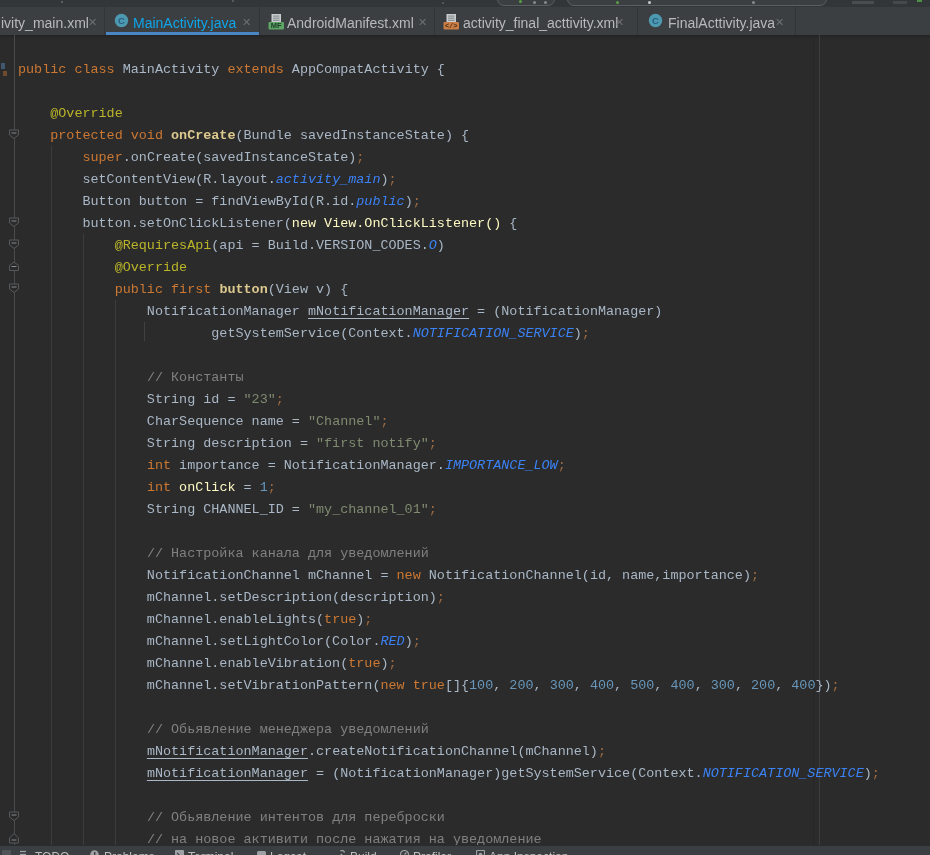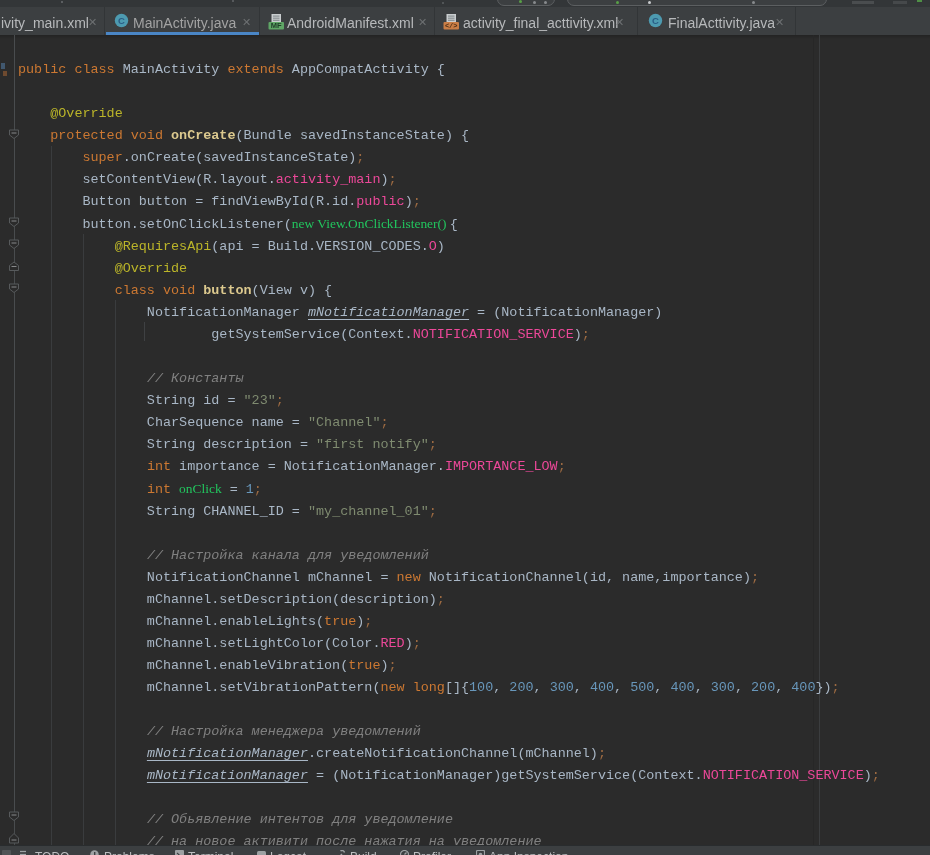--- a/index.html
+++ b/index.html
@@ -18,24 +18,24 @@
   .ticon{position:absolute;}
   
   #editor{left:0;top:35px;width:930px;height:810px;background:#2b2b2b;padding-left:16px;}
   .vline{position:absolute;width:1px;}
   #code{position:absolute;left:18px;top:23.5px;margin:0;font-family:"Liberation Mono",monospace;font-size:13.43px;line-height:22px;color:#a9b7c6;white-space:pre;}
   .k{color:#cc7832;}
   .a{color:#bbb529;}
   .m{color:#dcc98e;font-weight:bold;}
   .s{color:#7f8b70;}
   .n{color:#6897bb;}
-  .c{color:#808080;font-style:italic;}
-  .p{color:#ec4899;}
-  .g{color:#22c55e;font-family:Liberation Serif, serif;}
-  .u{text-decoration:underline;text-underline-offset:3px;font-style:italic;}
+  .c{color:#808080;}
+  .p{color:#3b82f6;font-style:italic;}
+  .g{color:#fef9c3;}
+  .u{text-decoration:underline;text-underline-offset:3px;}
   .sc{color:#9c6a42;}
   
   #botbar{left:0;top:845px;width:930px;height:10px;background:#3c3f41;border-top:1px solid #292c2e;}
   .bitem{position:absolute;top:3.5px;font-family:"Liberation Sans",sans-serif;font-size:12px;color:#bcbec0;white-space:nowrap;}
   .bicon{position:absolute;top:4px;width:9px;height:9px;}
 </style>
 </head>
 <body>
 <div class="abs" id="topstrip">
   <div class="tbox" style="left:497px;width:58px;"></div>
@@ -58,21 +58,21 @@
   <div class="sep" style="left:259px;"></div>
   <div class="sep" style="left:434px;"></div>
   <div class="sep" style="left:637px;"></div>
   <div class="sep" style="left:795px;"></div>
   <div class="tablbl" style="left:1px;">ivity_main.xml</div>
   <div class="tx" style="left:88px;">✕</div>
   <svg class="ticon" style="left:114px;top:6px;" width="15" height="15" viewBox="0 0 15 15">
     <circle cx="7.5" cy="7.5" r="6.7" fill="#4d9ab0"></circle>
     <text x="7.5" y="11" text-anchor="middle" font-family="Liberation Sans" font-size="9.5" font-weight="bold" fill="#2a5c85">C</text>
   </svg>
-  <div class="tablbl" style="left:133px;color:#a3a3a3;">MainActivity.java</div>
+  <div class="tablbl" style="left:133px;color:#0ea5e9;">MainActivity.java</div>
   <div class="tx" style="left:242px;">✕</div>
   <svg class="ticon" style="left:268px;top:6px;" width="17" height="17" viewBox="0 0 17 17">
     <rect x="3.5" y="1" width="9.5" height="8" fill="#c9cdcf"></rect>
     <rect x="5" y="2.5" width="6.5" height="1.2" fill="#8a9193"></rect>
     <rect x="5" y="4.6" width="6.5" height="1.2" fill="#8a9193"></rect>
     <rect x="5" y="6.7" width="6.5" height="1.2" fill="#8a9193"></rect>
     <rect x="0.5" y="9" width="15.5" height="7.5" rx="1" fill="#5fa666"></rect>
     <text x="8.2" y="15" text-anchor="middle" font-family="Liberation Sans" font-size="7.5" font-weight="bold" fill="#1e3c28">MF</text>
   </svg>
   <div class="tablbl" style="left:287px;">AndroidManifest.xml</div>
@@ -129,45 +129,45 @@
   <pre id="code"><span class="k">public class</span> MainActivity <span class="k">extends</span> AppCompatActivity {
 
     <span class="a">@Override</span>
     <span class="k">protected void</span> <span class="m">onCreate</span>(Bundle savedInstanceState) {
         <span class="k">super</span>.onCreate(savedInstanceState)<span class="sc">;</span>
         setContentView(R.layout.<span class="p">activity_main</span>)<span class="sc">;</span>
         Button button = findViewById(R.id.<span class="p">public</span>)<span class="sc">;</span>
         button.setOnClickListener(<span class="g">new View.OnClickListener() </span>{
             <span class="a">@RequiresApi</span>(api = Build.VERSION_CODES.<span class="p">O</span>)
             <span class="a">@Override</span>
-            <span class="k">class void</span> <span class="m">button</span>(View v) {
+            <span class="k">public first</span> <span class="m">button</span>(View v) {
                 NotificationManager <span class="u">mNotificationManager</span> = (NotificationManager)
                         getSystemService(Context.<span class="p">NOTIFICATION_SERVICE</span>)<span class="sc">;</span>
 
                 <span class="c">// Константы</span>
                 String id = <span class="s">"23"</span><span class="sc">;</span>
                 CharSequence name = <span class="s">"Channel"</span><span class="sc">;</span>
                 String description = <span class="s">"first notify"</span><span class="sc">;</span>
                 <span class="k">int</span> importance = NotificationManager.<span class="p">IMPORTANCE_LOW</span><span class="sc">;</span>
                 <span class="k">int</span> <span class="g">onClick</span> = <span class="n">1</span><span class="sc">;</span>
                 String CHANNEL_ID = <span class="s">"my_channel_01"</span><span class="sc">;</span>
 
                 <span class="c">// Настройка канала для уведомлений</span>
                 NotificationChannel mChannel = <span class="k">new</span> NotificationChannel(id, name,importance)<span class="sc">;</span>
                 mChannel.setDescription(description)<span class="sc">;</span>
                 mChannel.enableLights(<span class="k">true</span>)<span class="sc">;</span>
                 mChannel.setLightColor(Color.<span class="p">RED</span>)<span class="sc">;</span>
                 mChannel.enableVibration(<span class="k">true</span>)<span class="sc">;</span>
-                mChannel.setVibrationPattern(<span class="k">new long</span>[]{<span class="n">100</span>, <span class="n">200</span>, <span class="n">300</span>, <span class="n">400</span>, <span class="n">500</span>, <span class="n">400</span>, <span class="n">300</span>, <span class="n">200</span>, <span class="n">400</span>})<span class="sc">;</span>
-
-                <span class="c">// Настройка менеджера уведомлений</span>
+                mChannel.setVibrationPattern(<span class="k">new true</span>[]{<span class="n">100</span>, <span class="n">200</span>, <span class="n">300</span>, <span class="n">400</span>, <span class="n">500</span>, <span class="n">400</span>, <span class="n">300</span>, <span class="n">200</span>, <span class="n">400</span>})<span class="sc">;</span>
+
+                <span class="c">// Обьявление менеджера уведомлений</span>
                 <span class="u">mNotificationManager</span>.createNotificationChannel(mChannel)<span class="sc">;</span>
                 <span class="u">mNotificationManager</span> = (NotificationManager)getSystemService(Context.<span class="p">NOTIFICATION_SERVICE</span>)<span class="sc">;</span>
 
-                <span class="c">// Обьявление интентов для уведомление</span>
+                <span class="c">// Обьявление интентов для переброски</span>
                 <span class="c">// на новое активити после нажатия на уведомление</span></pre>
 </div>
 <div class="abs" id="botbar">
   <svg class="bicon" style="left:2px;">
       <rect x="0" y="0" width="9" height="7" rx="1" fill="#515456"></rect>
     </svg>
   <svg class="bicon" style="left:20px;" viewBox="0 0 9 9">
       <g stroke="#9da1a3" stroke-width="1.3">
         <line x1="0" y1="1.5" x2="6" y2="1.5"></line>
         <line x1="0" y1="4.5" x2="6" y2="4.5"></line>

